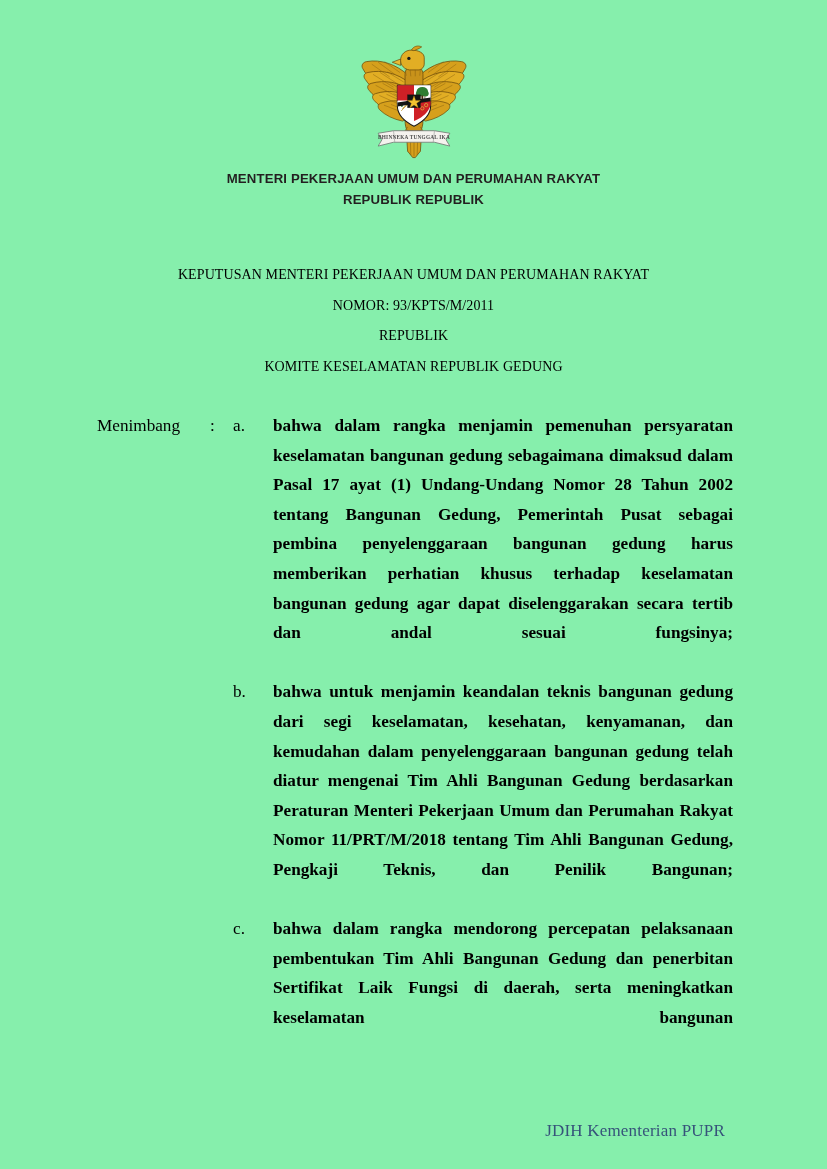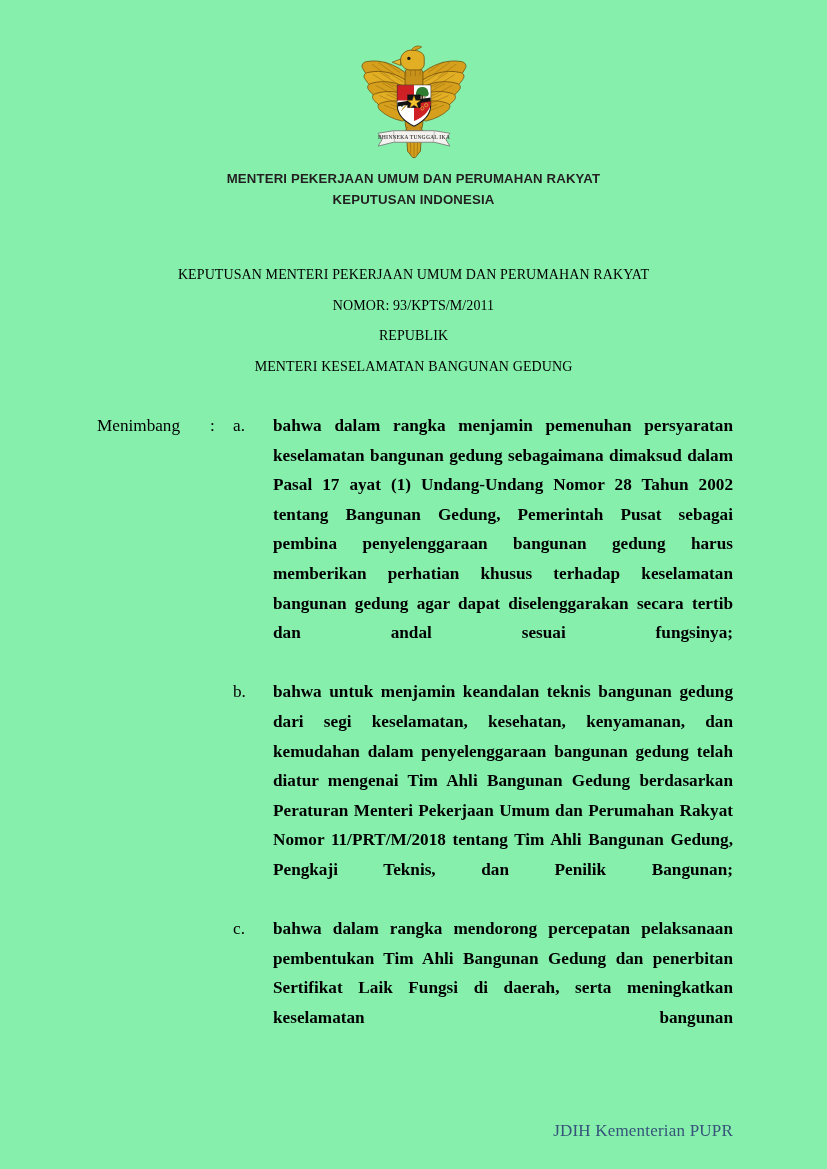--- a/index.html
+++ b/index.html
@@ -100,21 +100,21 @@
   .clause-body::after {
     content: "";
     display: inline-block;
     width: 100%;
   }
 
   
   .footer {
     position: absolute;
     left: 0;
-    right: 94px;
+    right: 102px;
     bottom: 28px;
     text-align: right;
     font-size: 17px;
     color: #36537a;
     letter-spacing: 0.2px;
   }
 </style>
 </head>
 <body>
 
@@ -249,28 +249,28 @@
 
         <g>
           <path d="M44 152 L68 148 L132 148 L156 152 L150 162 L156 172 L132 166 L68 166 L44 172 L50 162 Z" fill="#f4f2ee" stroke="#6e6e6e" stroke-width="1.2"></path>
           <path d="M68 148 L70 166 M132 148 L130 166" stroke="#9a9a9a" stroke-width="1" fill="none"></path>
           <text x="100" y="161" font-family="'Liberation Serif', serif" font-size="8.2" font-weight="bold" fill="#4a4a4a" text-anchor="middle" letter-spacing="0.4">BHINNEKA TUNGGAL IKA</text>
         </g>
       </svg>
     </div>
 
     <div class="ministry-line">MENTERI PEKERJAAN UMUM DAN PERUMAHAN RAKYAT</div>
-    <div class="ministry-line">KEPUTUSAN INDONESIA</div>
+    <div class="ministry-line">REPUBLIK REPUBLIK</div>
   </div>
 
   <div class="title-block">
     <div>KEPUTUSAN MENTERI PEKERJAAN UMUM DAN PERUMAHAN RAKYAT</div>
     <div>NOMOR: 93/KPTS/M/2011</div>
     <div>REPUBLIK</div>
-    <div>MENTERI KESELAMATAN BANGUNAN GEDUNG</div>
+    <div>KOMITE KESELAMATAN REPUBLIK GEDUNG</div>
   </div>
 
 
   <div class="considerations">
 
     <div class="clause">
       <span class="lbl-term">Menimbang</span>
       <span class="lbl-colon">:</span>
       <span class="lbl-letter">a.</span>
       <span class="clause-body">bahwa dalam rangka menjamin pemenuhan persyaratan keselamatan bangunan gedung sebagaimana dimaksud dalam Pasal 17 ayat (1) Undang-Undang Nomor 28 Tahun 2002 tentang Bangunan Gedung, Pemerintah Pusat sebagai pembina penyelenggaraan bangunan gedung harus memberikan perhatian khusus terhadap keselamatan bangunan gedung agar dapat diselenggarakan secara tertib dan andal sesuai fungsinya;</span>

